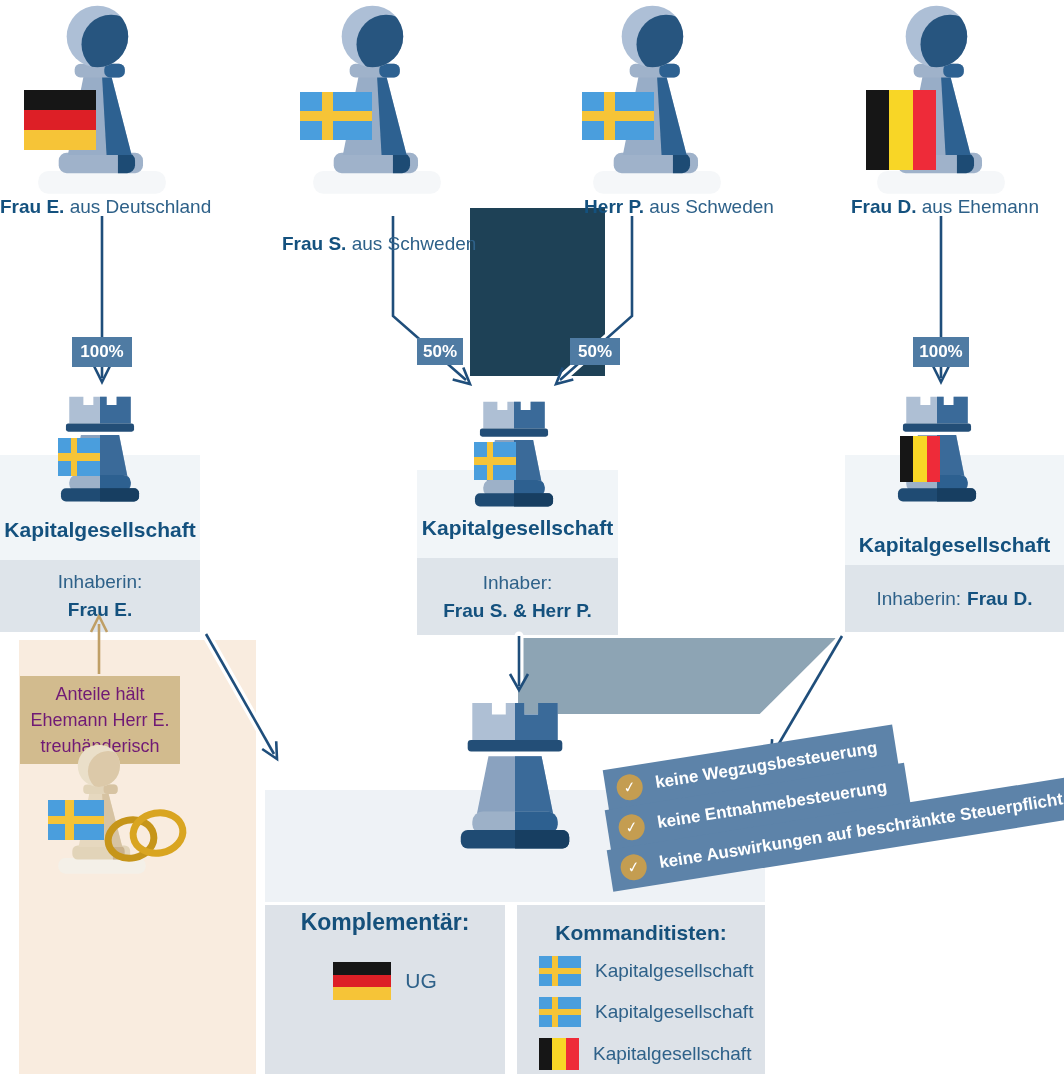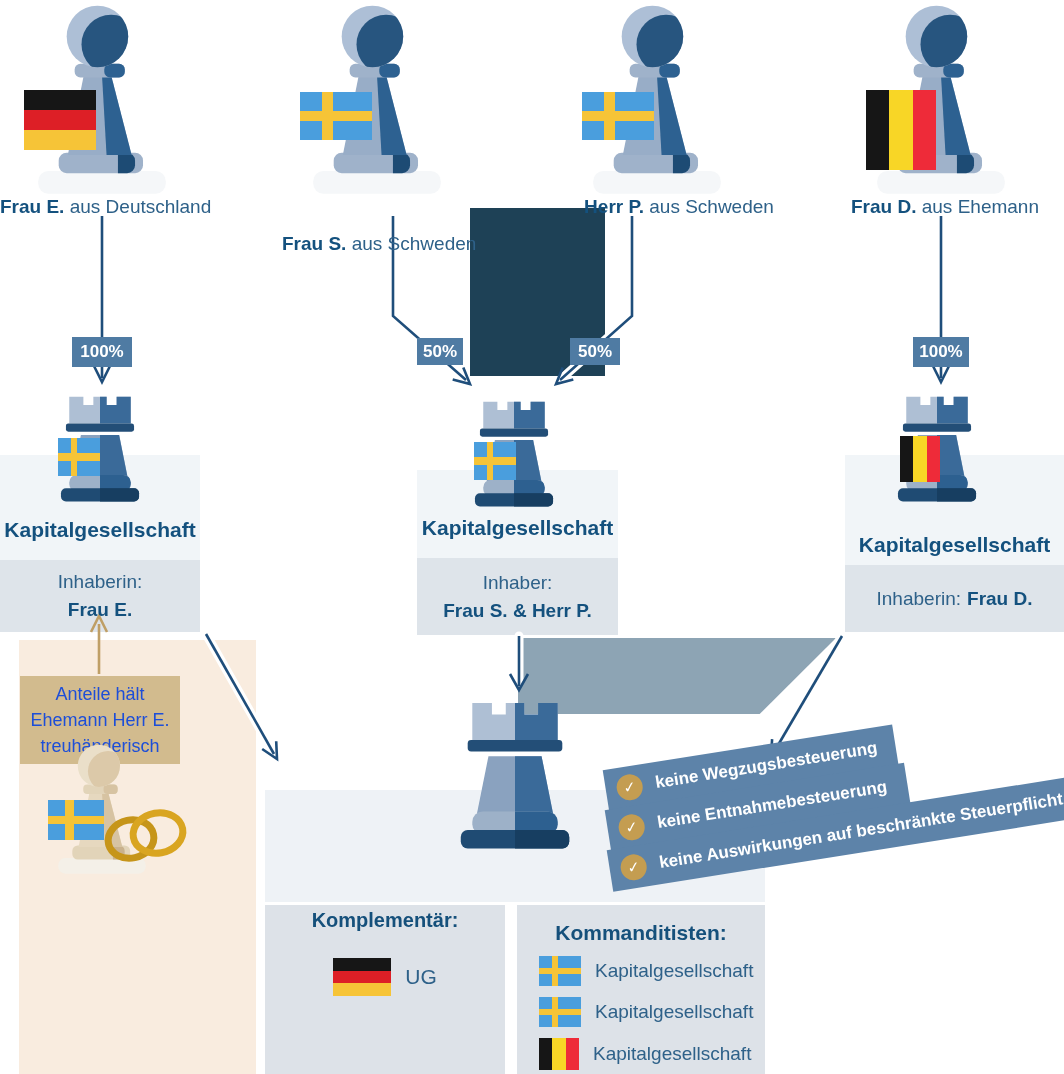--- a/index.html
+++ b/index.html
@@ -19,40 +19,40 @@
   .pawn-blue{--ped:#f5f7f9;--l:#adbfd6;--l2:#9fb2ca;--l3:#98adc7;--d:#2d6191;--hd:#27557f;--deep:#1d4b74;}
   .pawn-cream{--ped:#f4f0e8;--l:#eadfc9;--l2:#e2d4b9;--l3:#e6d8bf;--d:#d7c3a2;--hd:#dcc9a9;--deep:#c9b18c;}
   .rook-blue{--l:#aebfd4;--l2:#9db1c8;--l3:#8aa2bf;--d:#3a6a99;--d2:#2d6090;--ring:#234e77;--b:#1f4b73;--bd:#173e61;}
   .rings-gold{--gold:#d9a521;--gold2:#c6951a;}
 
   
   .panel-light{position:absolute;background:#f1f5f8;z-index:2;}
   .panel-gray{position:absolute;background:#dee4ea;z-index:2;}
   .panel-beige{position:absolute;background:#f9ecdf;z-index:2;}
   .tan-box{position:absolute;background:#d2bb8e;z-index:4;display:flex;flex-direction:column;
-           justify-content:center;align-items:center;color:#1d4ed8;font-size:18px;line-height:1.45;}
+           justify-content:center;align-items:center;color:#701a75;font-size:18px;line-height:1.45;}
   .artifact-dark{position:absolute;background:#1e4156;z-index:1;}
   .artifact-band{position:absolute;background:#8da4b4;z-index:1;
                  clip-path:polygon(0 0,100% 0,76% 100%,0 100%);}
 
   .co-title{position:absolute;z-index:6;font-size:21px;font-weight:bold;color:#14517e;text-align:center;}
   .owner-box{position:absolute;z-index:6;display:flex;flex-direction:column;justify-content:center;
              align-items:center;font-size:19px;color:#2e6189;line-height:1.45;}
   .owner-box b{color:#14517e;}
   .top-label{position:absolute;z-index:6;font-size:19px;color:#2e6189;text-align:center;white-space:nowrap;}
   .top-label b{color:#14517e;}
 
   .badge{position:absolute;z-index:7;background:#4f7ba3;color:#fff;font-weight:bold;font-size:17px;
          display:flex;align-items:center;justify-content:center;}
 
   .ug-title{position:absolute;z-index:6;font-size:23px;font-weight:bold;color:#14517e;text-align:center;}
 
   .bottom-box{position:absolute;background:#dde2e8;z-index:2;color:#2e6189;}
   .bb-line1{margin-top:16px;text-align:center;font-size:19px;}
-  .bb-line2{margin-top:4px;text-align:center;font-size:20px;font-weight:bold;color:#15507b;}
+  .bb-line2{margin-top:4px;text-align:center;font-size:23px;font-weight:bold;color:#15507b;}
   .bb-flagrow{margin-top:26px;display:flex;justify-content:center;align-items:center;gap:14px;font-size:21px;}
   .bb-flagrow .flag{position:static;}
   .kd-header{margin-top:16px;text-align:center;font-size:21px;font-weight:bold;color:#15507b;}
   .kd-row{display:flex;align-items:center;gap:14px;margin:11px 0 0 22px;font-size:19px;}
   .kd-row .flag{position:static;flex:0 0 auto;}
 
   .banner{position:absolute;z-index:8;background:#5d83a9;height:42px;display:flex;align-items:center;
           gap:13px;padding-left:11px;transform:rotate(-9deg);transform-origin:left center;
           color:#fff;font-weight:bold;font-size:17px;white-space:nowrap;}
   .check{flex:0 0 auto;width:26px;height:26px;border-radius:50%;background:#c49d51;color:#fff;

